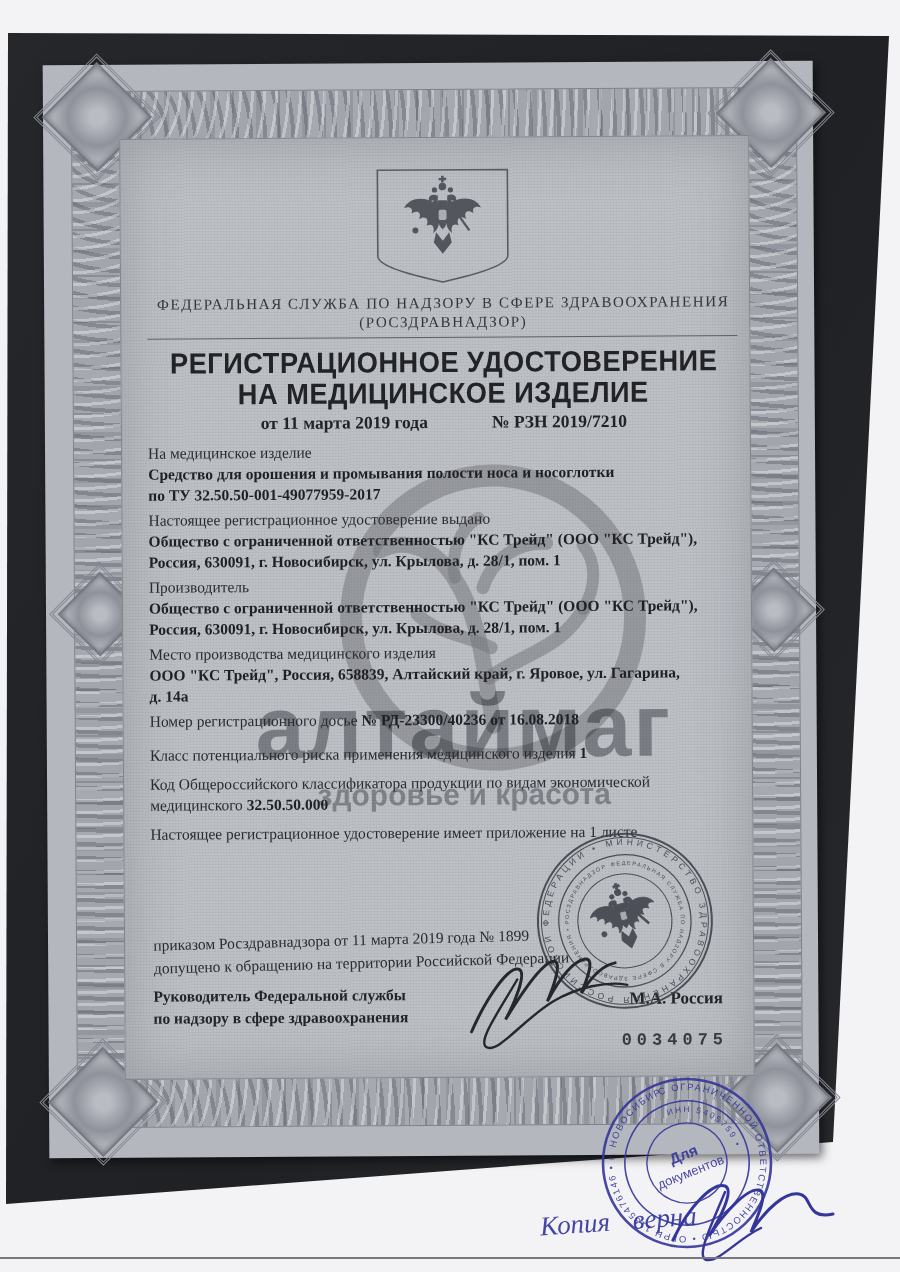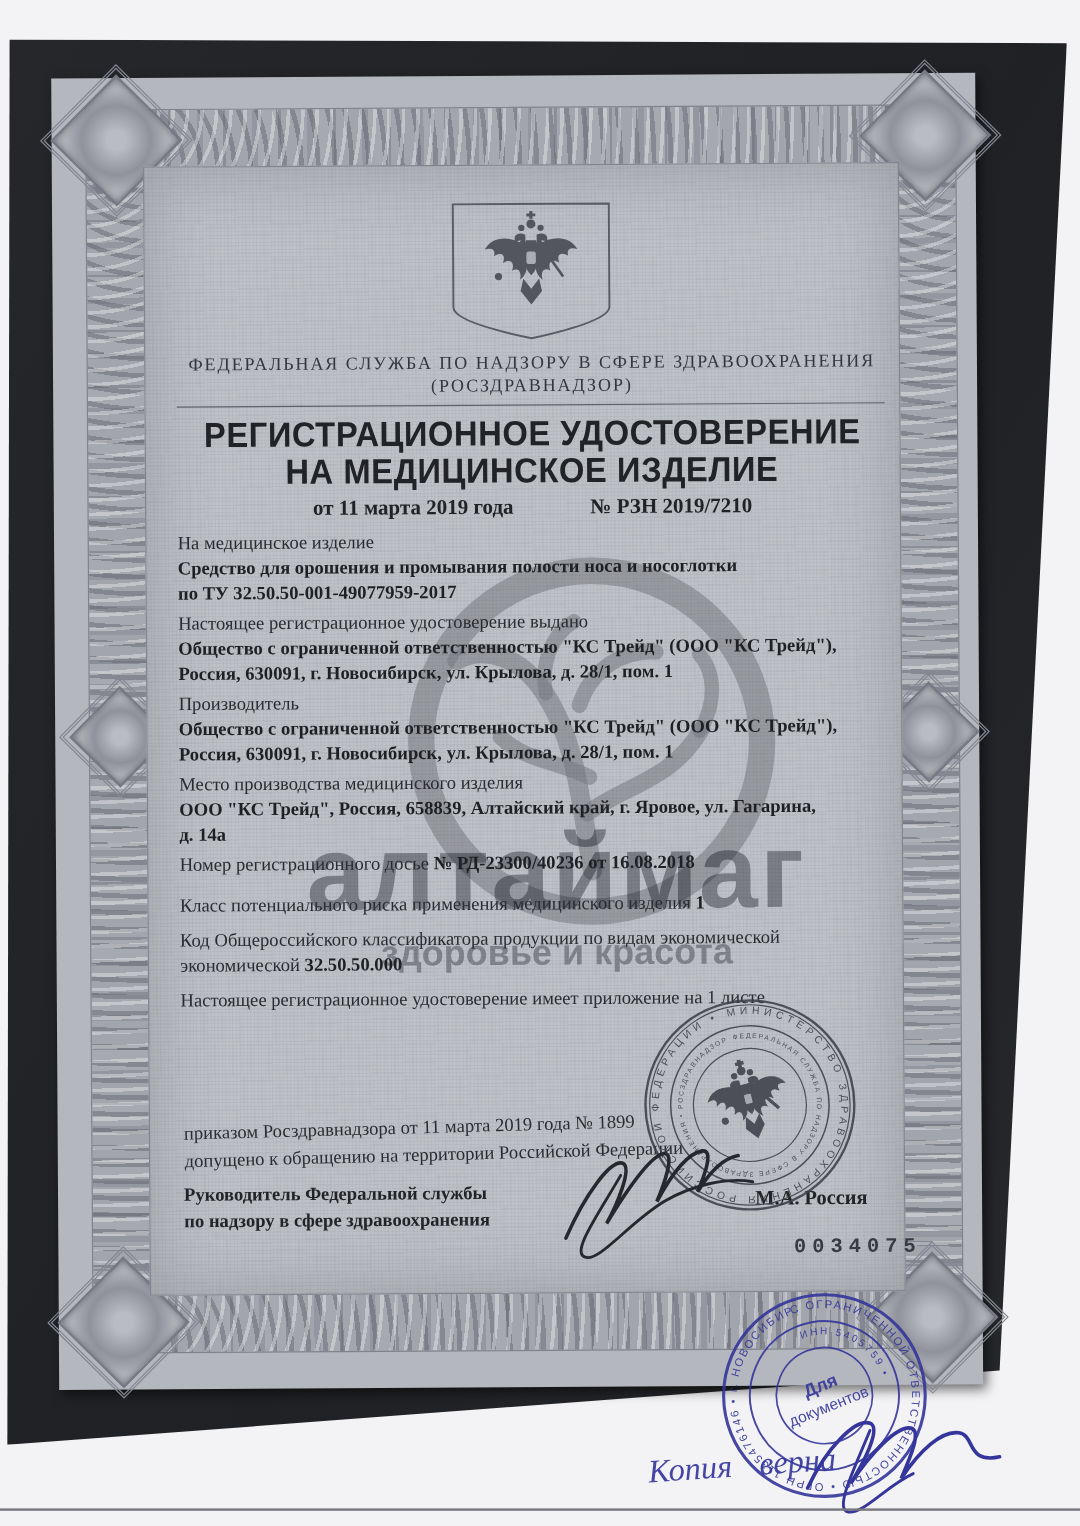--- a/index.html
+++ b/index.html
@@ -82,21 +82,21 @@
   }
   .wm-tagline{
     position:absolute;left:185px;top:640px;width:310px;text-align:center;
     font-family:"Liberation Sans",sans-serif;font-weight:bold;font-size:30px;
     color:rgba(118,120,127,.6);mix-blend-mode:multiply;pointer-events:none;white-space:nowrap;
   }
   
   .order{position:absolute;left:28px;top:794px;font-size:15.5px;line-height:23px;transform:rotate(-1.2deg);transform-origin:left top;white-space:nowrap;color:#2b2c31;}
   .signer{position:absolute;left:28px;top:846px;font-size:15.5px;line-height:22px;font-weight:bold;color:#232428;white-space:nowrap;}
   .signer-name{position:absolute;left:504px;top:852px;font-size:17px;font-weight:bold;color:#232428;white-space:nowrap;}
-  .serial{position:absolute;left:536px;top:894px;font-family:"Liberation Mono",monospace;font-weight:bold;font-size:17px;letter-spacing:5px;color:#3a3b41;}
+  .serial{position:absolute;left:496px;top:894px;font-family:"Liberation Mono",monospace;font-weight:bold;font-size:17px;letter-spacing:5px;color:#3a3b41;}
   .stamp-official{position:absolute;left:408px;top:692px;opacity:.88;}
   .sig-black{position:absolute;left:332px;top:798px;}
   
   .stamp-blue{position:absolute;left:597px;top:1073px;opacity:.9;}
   .hand-note{
     position:absolute;left:540px;top:1206px;
     font-style:italic;font-size:27px;color:#32349d;word-spacing:16px;
     transform:rotate(-4deg);opacity:.9;white-space:nowrap;
   }
   .sig-blue{position:absolute;left:655px;top:1162px;}
@@ -209,21 +209,21 @@
           </div>
 
           <div class="sec mt13">
             <span class="lbl">Класс потенциального риска применения медицинского изделия</span>
             <span class="val">1</span>
           </div>
 
           <div class="sec mt8">
             <div class="lbl">Код Общероссийского классификатора продукции по видам экономической</div>
             <div>
-              <span class="lbl">экономической</span>
+              <span class="lbl">медицинского</span>
               <span class="val">32.50.50.000</span>
             </div>
           </div>
 
           <div class="sec mt8">
             <div class="lbl">Настоящее регистрационное удостоверение имеет приложение на 1 листе</div>
           </div>
         </div>
 
         <div class="order">

